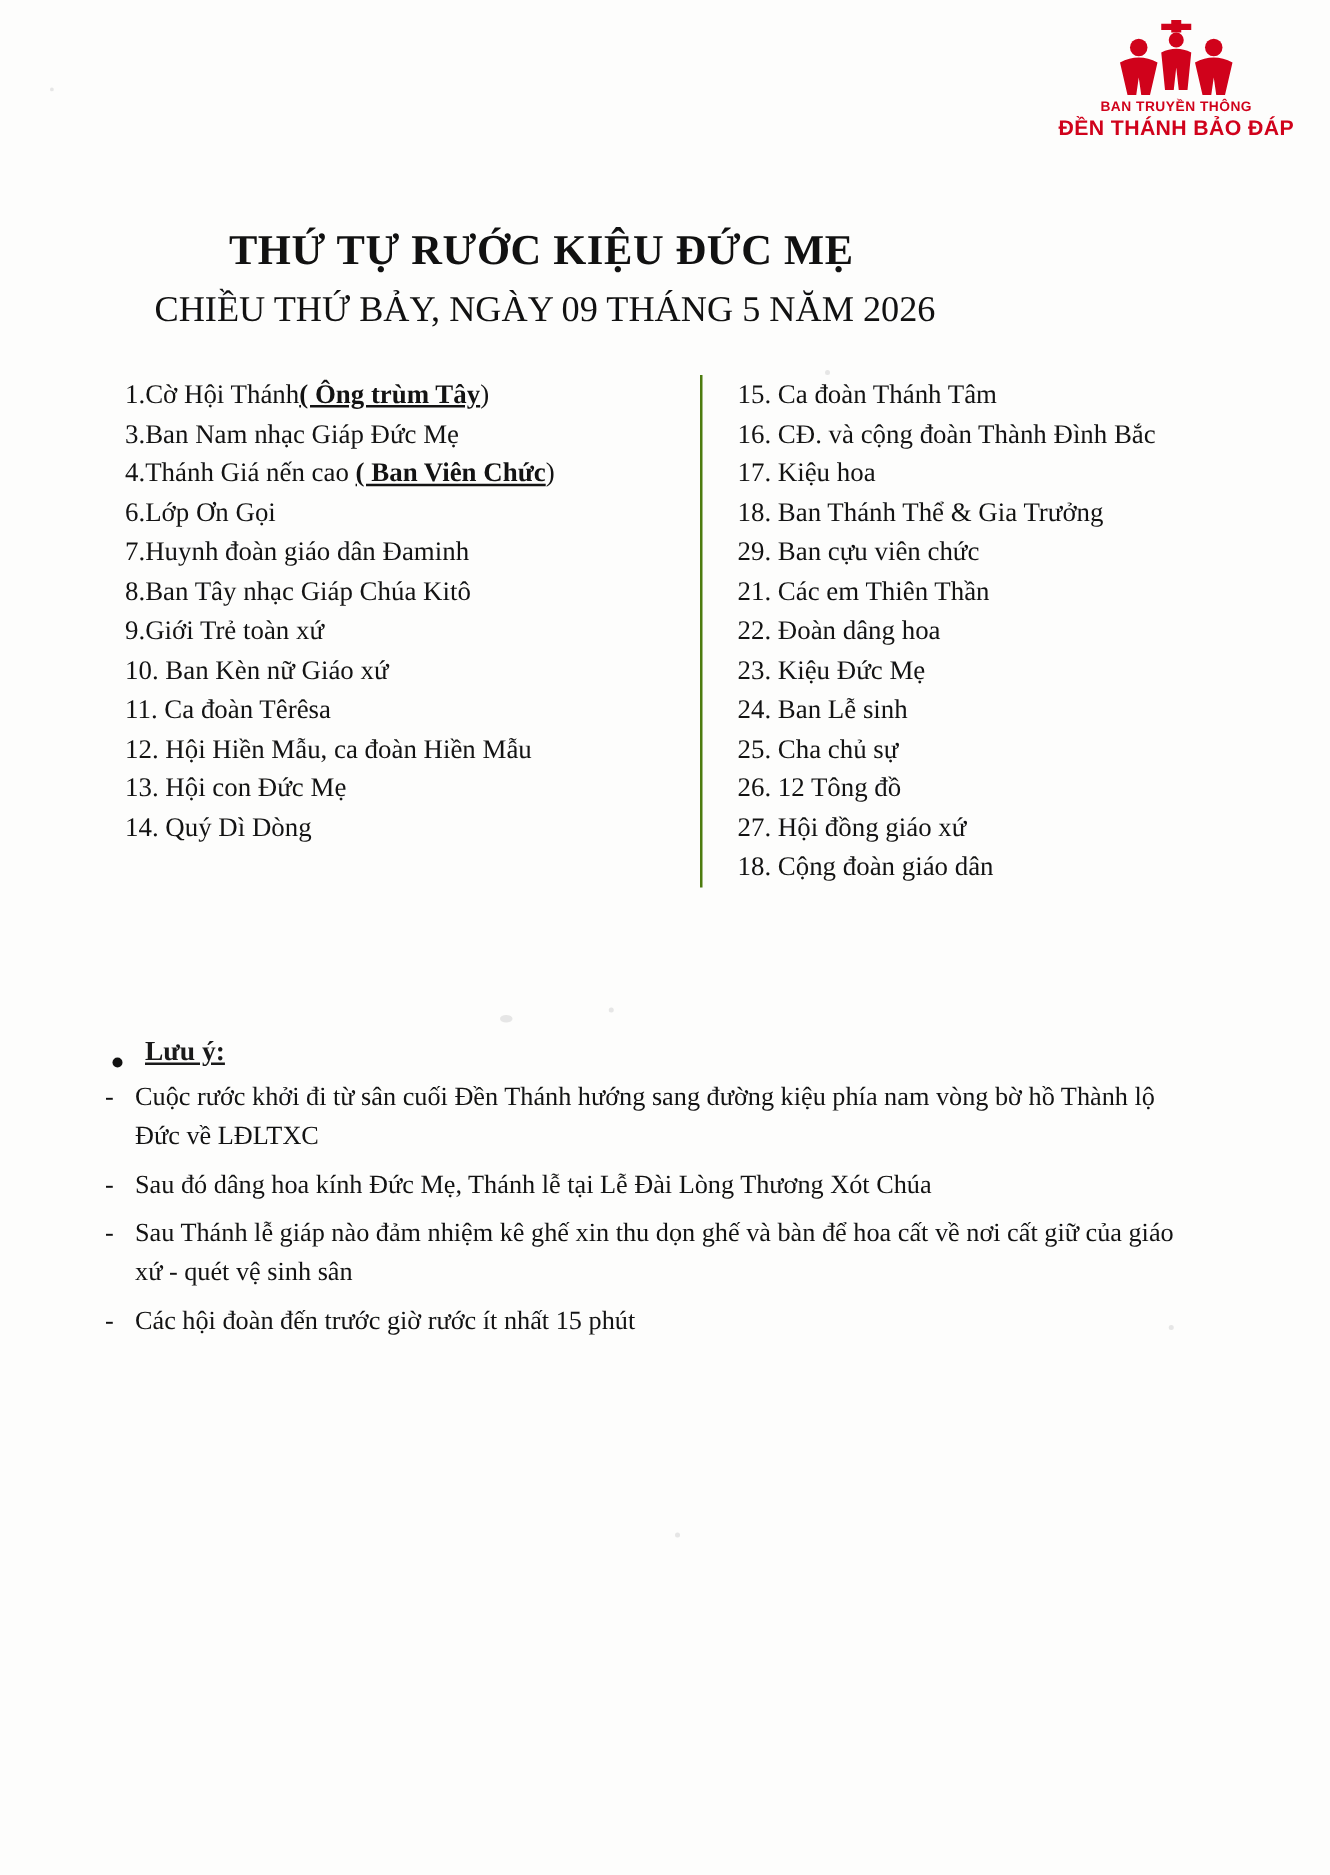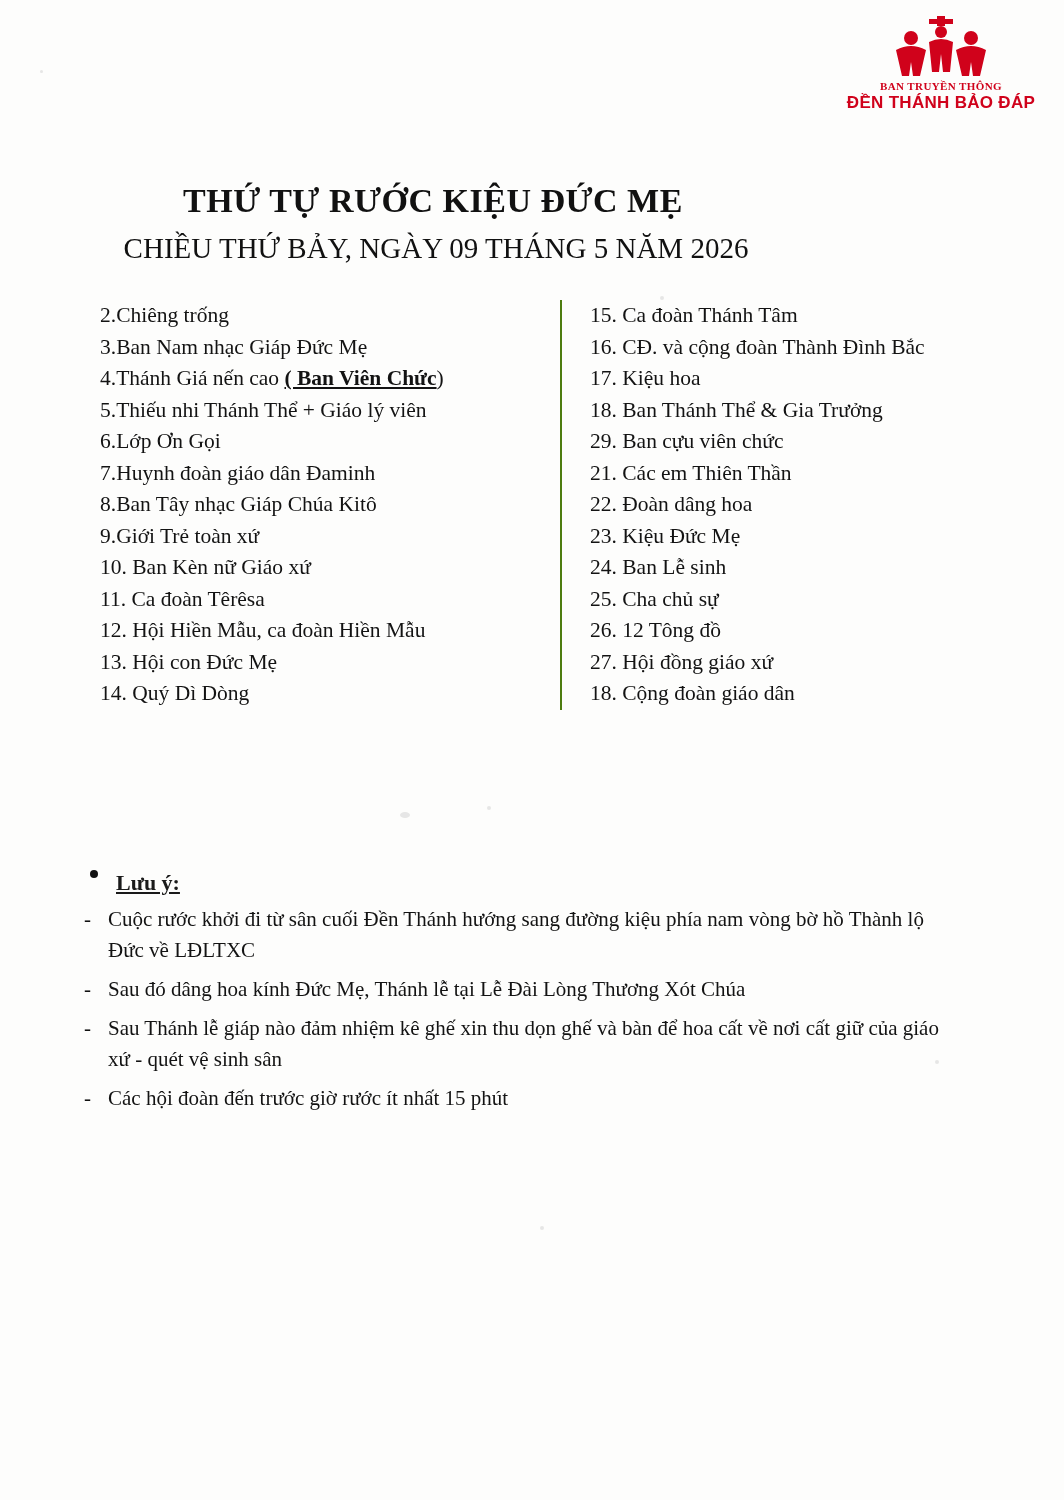--- a/index.html
+++ b/index.html
@@ -31,21 +31,21 @@
     text-align: center;
     color: #d0021b;
   }
   .logo-mark {
     height: 62px;
     display: flex;
     align-items: flex-end;
     justify-content: center;
   }
   .logo-text-1 {
-    font-family: Liberation Serif, serif;
+    font-family: Liberation Sans, sans-serif;
     font-weight: bold;
     font-size: 11px;
     letter-spacing: 0.4px;
     color: #d0021b;
     margin-top: 2px;
   }
   .logo-text-2 {
     font-family: "Liberation Sans", sans-serif;
     font-weight: bold;
     font-size: 17px;
@@ -111,23 +111,22 @@
 
   
   .notes {
     position: absolute;
     top: 828px;
     left: 84px;
     width: 900px;
   }
   .notes-head {
     display: flex;
-    align-items: flex-start;
+    align-items: flex-end;
     margin-left: 6px;
-    margin-top: 42px;
   }
   .bullet-dot {
     display: inline-block;
     width: 8px;
     height: 8px;
     border-radius: 50%;
     background: #111;
     margin-right: 18px;
   }
   .notes-title {
@@ -194,24 +193,23 @@
     <div class="logo-text-1">BAN TRUYỀN THÔNG</div>
     <div class="logo-text-2">ĐỀN THÁNH BẢO ĐÁP</div>
   </div>
 
   <div class="title-main">THỨ TỰ RƯỚC KIỆU ĐỨC MẸ</div>
   <div class="title-sub">CHIỀU THỨ BẢY, NGÀY 09 THÁNG 5 NĂM 2026</div>
 
   <div class="columns">
 
     <div class="col col-left">
-      <div class="item">2.Chiêng trống</div>
+      <div class="item">1.Cờ Hội Thánh<span class="bold-u">( Ông trùm Tây</span>)</div>
       <div class="item">3.Ban Nam nhạc Giáp Đức Mẹ</div>
       <div class="item">4.Thánh Giá nến cao <span class="bold-u">( Ban Viên Chức</span>)</div>
-      <div class="item">5.Thiếu nhi Thánh Thể + Giáo lý viên</div>
       <div class="item">6.Lớp Ơn Gọi</div>
       <div class="item">7.Huynh đoàn giáo dân Đaminh</div>
       <div class="item">8.Ban Tây nhạc  Giáp Chúa Kitô</div>
       <div class="item">9.Giới Trẻ toàn xứ</div>
       <div class="item">10. Ban Kèn nữ Giáo xứ</div>
       <div class="item">11. Ca đoàn Têrêsa</div>
       <div class="item">12. Hội Hiền Mẫu, ca đoàn Hiền Mẫu</div>
       <div class="item">13. Hội con Đức Mẹ</div>
       <div class="item">14. Quý Dì Dòng</div>
     </div>

